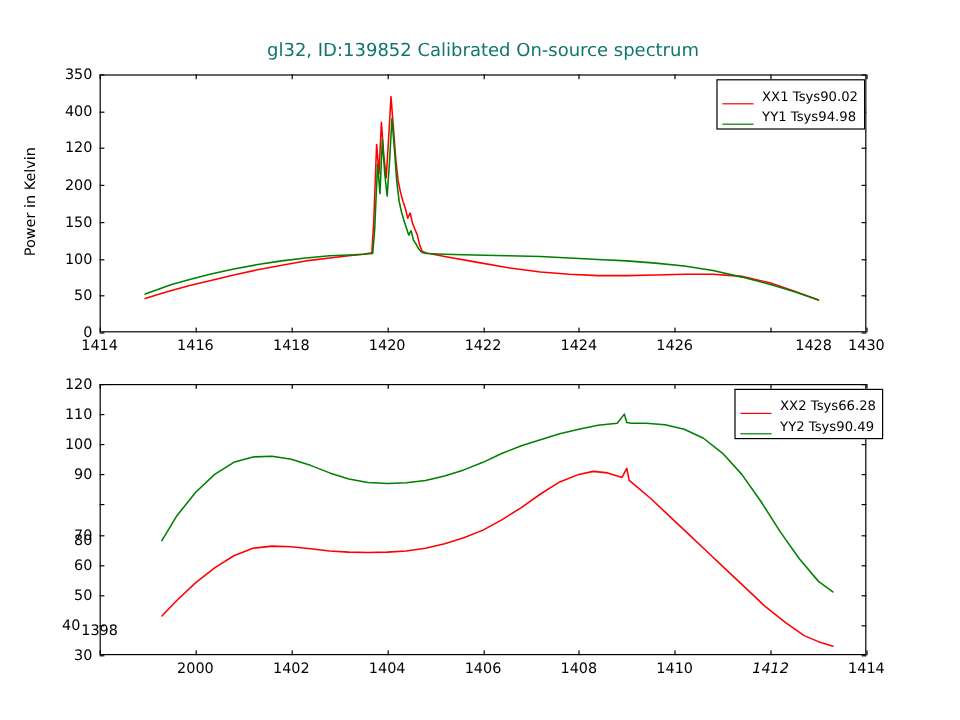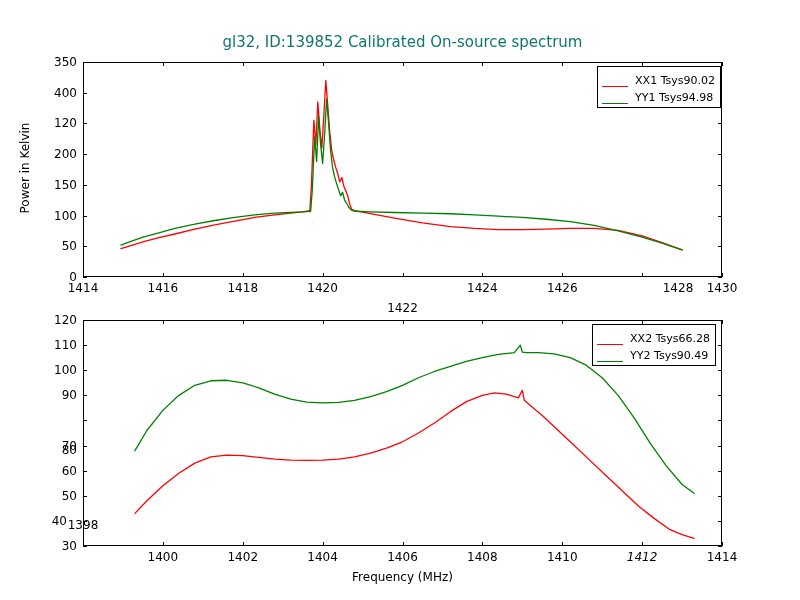--- a/index.html
+++ b/index.html
@@ -128,21 +128,21 @@
       <div class="tick tick-x" style="left: 163px; top: 62px;"></div>
       <div class="tick-label-x" style="left: 162.875px; top: 281px;">1416</div>
       <div class="tick tick-x" style="left: 243px; top: 273px;"></div>
       <div class="tick tick-x" style="left: 243px; top: 62px;"></div>
       <div class="tick-label-x" style="left: 242.75px; top: 281px;">1418</div>
       <div class="tick tick-x" style="left: 323px; top: 273px;"></div>
       <div class="tick tick-x" style="left: 323px; top: 62px;"></div>
       <div class="tick-label-x" style="left: 322.625px; top: 281px;">1420</div>
       <div class="tick tick-x" style="left: 403px; top: 273px;"></div>
       <div class="tick tick-x" style="left: 403px; top: 62px;"></div>
-      <div class="tick-label-x" style="left: 402.5px; top: 281px; margin-top: 20px;">1422</div>
+      <div class="tick-label-x" style="left: 402.5px; top: 281px;">1422</div>
       <div class="tick tick-x" style="left: 482px; top: 273px;"></div>
       <div class="tick tick-x" style="left: 482px; top: 62px;"></div>
       <div class="tick-label-x" style="left: 482.375px; top: 281px;">1424</div>
       <div class="tick tick-x" style="left: 562px; top: 273px;"></div>
       <div class="tick tick-x" style="left: 562px; top: 62px;"></div>
       <div class="tick-label-x" style="left: 562.25px; top: 281px;">1426</div>
       <div class="tick tick-x" style="left: 642px; top: 273px;"></div>
       <div class="tick tick-x" style="left: 642px; top: 62px;"></div>
       <div class="tick-label-x" style="left: 678px; top: 281px;">1428</div>
       <div class="tick tick-x" style="left: 722px; top: 273px;"></div>
@@ -194,21 +194,21 @@
       <div class="tick tick-y" style="left: 718px; top: 345px;"></div>
       <div class="tick-label-y" style="left: 21px; top: 345.111px; width: 56px;">110</div>
       <div class="tick tick-y" style="left: 83px; top: 320px;"></div>
       <div class="tick tick-y" style="left: 718px; top: 320px;"></div>
       <div class="tick-label-y" style="left: 21px; top: 320px; width: 56px;">120</div>
       <div class="tick tick-x" style="left: 83px; top: 542px;"></div>
       <div class="tick tick-x" style="left: 83px; top: 320px;"></div>
       <div class="tick-label-x" style="left: 83px; top: 518px; text-align: center;">1398</div>
       <div class="tick tick-x" style="left: 163px; top: 542px;"></div>
       <div class="tick tick-x" style="left: 163px; top: 320px;"></div>
-      <div class="tick-label-x" style="left: 162.875px; top: 550px;">1400</div>
+      <div class="tick-label-x" style="left: 162.875px; top: 550px;">2000</div>
       <div class="tick tick-x" style="left: 243px; top: 542px;"></div>
       <div class="tick tick-x" style="left: 243px; top: 320px;"></div>
       <div class="tick-label-x" style="left: 242.75px; top: 550px;">1402</div>
       <div class="tick tick-x" style="left: 323px; top: 542px;"></div>
       <div class="tick tick-x" style="left: 323px; top: 320px;"></div>
       <div class="tick-label-x" style="left: 322.625px; top: 550px;">1404</div>
       <div class="tick tick-x" style="left: 403px; top: 542px;"></div>
       <div class="tick tick-x" style="left: 403px; top: 320px;"></div>
       <div class="tick-label-x" style="left: 402.5px; top: 550px;">1406</div>
       <div class="tick tick-x" style="left: 482px; top: 542px;"></div>
@@ -217,26 +217,25 @@
       <div class="tick tick-x" style="left: 562px; top: 542px;"></div>
       <div class="tick tick-x" style="left: 562px; top: 320px;"></div>
       <div class="tick-label-x" style="left: 562.25px; top: 550px;">1410</div>
       <div class="tick tick-x" style="left: 642px; top: 542px;"></div>
       <div class="tick tick-x" style="left: 642px; top: 320px;"></div>
       <div class="tick-label-x" style="left: 642.125px; top: 550px; font-style: italic;">1412</div>
       <div class="tick tick-x" style="left: 722px; top: 542px;"></div>
       <div class="tick tick-x" style="left: 722px; top: 320px;"></div>
       <div class="tick-label-x" style="left: 722px; top: 550px;">1414</div>
     </div>
-  <div class="legend" id="legend-bot" style="right:84px;top:324px;margin-left:32px;">
+  <div class="legend" id="legend-bot" style="right:64px;top:324px;margin-left:32px;">
       <div class="legend-row">
         <span class="legend-swatch" style="border-top-color: rgb(255, 0, 0);"></span>
         <span class="legend-text">XX2 Tsys66.28</span>
       </div>
       <div class="legend-row">
         <span class="legend-swatch" style="border-top-color: rgb(0, 128, 0);"></span>
         <span class="legend-text">YY2 Tsys90.49</span>
       </div>
     </div>
 
-  <div class="xlabel" style="left:83px;top:570px;width:639px;">Frequency (MHz)</div>
 
 </div>
 
 </body></html>

